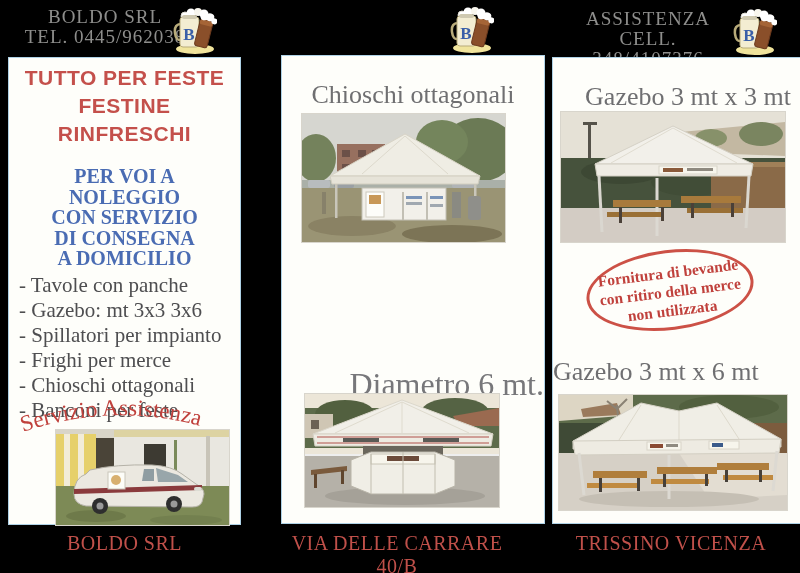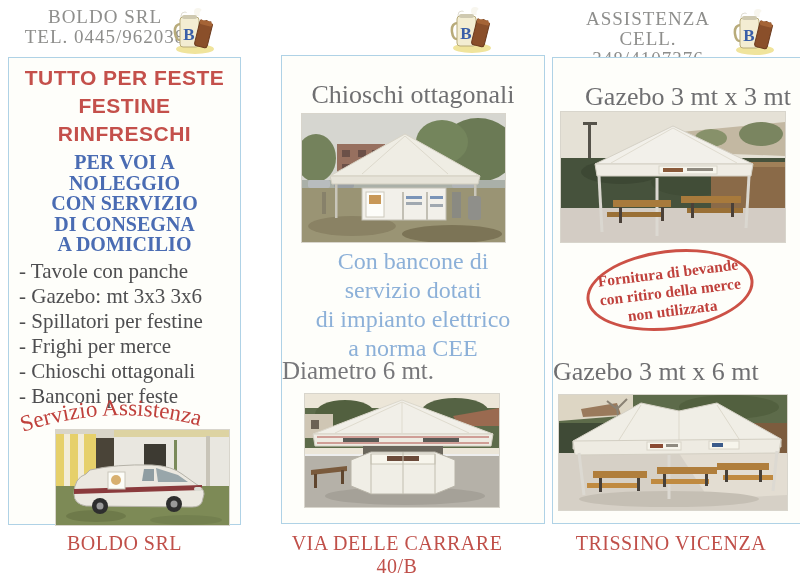--- a/index.html
+++ b/index.html
@@ -1,47 +1,47 @@
 <!DOCTYPE html>
 <html><head>
 <meta charset="utf-8">
 <style>
   html,body { margin:0; padding:0; background:#e9e9e4; }
   .page {
     position:relative; width:800px; height:573px; margin:0 auto;
-    background:#ffffff; font-family:"Liberation Serif", serif; overflow:hidden;
+    background:#000000; font-family:"Liberation Serif", serif; overflow:hidden;
   }
   
   .hdr { position:absolute; text-align:center; color:#8e8e8c; font-size:19px; line-height:20px; letter-spacing:1px; }
   .hdr-left  { left:14px;  top:7px;  width:182px; }
   .hdr-right { left:566px; top:9px;  width:164px; }
   .logo { position:absolute; width:44px; height:50px; }
   .logo-left  { left:173px; top:4px; }
   .logo-mid   { left:450px; top:3px; }
   .logo-right { left:733px; top:5px; }
   
   .panel { position:absolute; border:1px solid #afd2e6; background:#fefefa; box-sizing:border-box; }
   .panel-left  { left:8px;   top:57px; width:233px; height:468px; }
   .panel-mid   { left:281px; top:55px; width:264px; height:469px; }
   .panel-right { left:552px; top:57px; width:272px; height:467px; }
 
   .red-title { margin-top:6px; text-align:center; font-family:"Liberation Sans", sans-serif;
     font-weight:bold; font-size:21px; line-height:28px; color:#c4504b; letter-spacing:.5px; }
-  .blue-sub  { text-align:center; font-weight:bold; font-size:20px; line-height:20.5px; color:#4a6cb3; margin-top:4px; }
+  .blue-sub  { text-align:center; font-weight:bold; font-size:20px; line-height:20.5px; color:#4a6cb3; margin-top:18px; }
   .rental-list { list-style:none; margin:4px 0 0 0; padding:0 0 0 10px;
     font-size:21px; line-height:25px; color:#4e4e50; }
   .arc-note { position:absolute; left:8px; top:336px; width:218px; height:44px; z-index:3; }
   .photo { position:absolute; display:block; border:1px solid #d8d5cc; background:#eee; }
   .photo-van   { left:46px; top:371px; width:173px; height:95px; }
 
   .panel-title { text-align:center; font-size:26px; color:#6f6f71; margin-top:24px; }
   .photo-kiosk1 { left:19px; top:57px;  width:203px; height:128px; }
   .blue-desc { position:absolute; top:191px; left:0; width:100%; text-align:center;
     font-size:24px; line-height:29px; color:#8cb0d8; }
-  .diameter { position:absolute; top:301px; left:0; width:100%; text-align:left; font-size:25px; color:#77777a; }
+  .diameter { position:absolute; top:310px; left:0; width:100%; text-align:right; font-size:32px; color:#77777a; }
   .photo-kiosk2 { left:22px; top:337px; width:194px; height:113px; }
 
   .photo-gaz1 { left:7px; top:53px; width:224px; height:130px; }
   .badge { position:absolute; left:33px; top:192px; width:168px; height:80px;
     border:3px solid #cc5146; border-radius:50%; transform:rotate(-7deg); box-sizing:border-box; }
   .badge-text { padding-top:10px; text-align:center; font-weight:bold;
     font-size:15.5px; line-height:19px; color:#c0413c; }
   .title-bottom { position:absolute; top:299px; left:0; width:100%; font-size:26px; color:#6f6f71; }
   .photo-gaz2 { left:5px; top:336px; width:228px; height:115px; }
 
@@ -105,21 +105,21 @@
     <div class="blue-sub">
       <div>PER VOI A</div>
       <div>NOLEGGIO</div>
       <div>CON SERVIZIO</div>
       <div>DI CONSEGNA</div>
       <div>A DOMICILIO</div>
     </div>
     <ul class="rental-list">
       <li>- Tavole con panche</li>
       <li>- Gazebo: mt 3x3 3x6</li>
-      <li>- Spillatori per festine</li>
+      <li>- Spillatori per impianto</li>
       <li>- Frighi per merce</li>
       <li>- Chioschi ottagonali</li>
       <li>- Banconi per feste</li>
     </ul>
     <svg class="arc-note" viewBox="0 0 218 44">
       <defs>
           <path id="arc-path" d="M 6 38 Q 109 3 211 41" fill="none"></path>
         </defs>
       <text font-size="23" fill="#c0413c" font-family="Liberation Serif, serif">
         <textPath href="#arc-path" xlink:href="#arc-path">Servizio Assistenza</textPath>
@@ -186,26 +186,20 @@
       <rect x="100" y="78" width="2" height="28" fill="#c2bfb4"></rect>
       <rect x="124" y="78" width="2" height="28" fill="#c2bfb4"></rect>
       <rect x="104" y="82" width="16" height="3" fill="#7a94b8"></rect>
       <rect x="104" y="88" width="16" height="3" fill="#a0a8b0"></rect>
       <rect x="128" y="82" width="13" height="3" fill="#7a94b8"></rect>
       <rect x="128" y="90" width="13" height="3" fill="#a0a8b0"></rect>
       <rect x="150" y="78" width="9" height="26" fill="#8a8a82"></rect>
       <rect x="166" y="82" width="13" height="24" rx="3" fill="#8f8f8a"></rect>
       <rect x="20" y="78" width="4" height="22" fill="#87816a"></rect>
     </svg>
-    <div class="blue-desc">
-      <div>Con bancone di</div>
-      <div>servizio dotati</div>
-      <div>di impianto elettrico</div>
-      <div>a norma CEE</div>
-    </div>
     <div class="diameter">Diametro 6 mt.</div>
     <svg class="photo photo-kiosk2" viewBox="0 0 194 113" preserveAspectRatio="none">
       <rect width="194" height="60" fill="#ece6d8"></rect>
       <rect x="0" y="14" width="194" height="40" fill="#5d6b4a"></rect>
       <ellipse cx="40" cy="20" rx="30" ry="14" fill="#52603f"></ellipse>
       <ellipse cx="150" cy="18" rx="34" ry="14" fill="#556344"></ellipse>
       <polygon points="148,22 194,14 194,32 154,32" fill="#9a6a50"></polygon>
       <rect x="0" y="20" width="28" height="24" fill="#cfc6b4"></rect>
       <rect x="6" y="26" width="8" height="9" fill="#6b6154"></rect>
       <rect x="0" y="62" width="194" height="51" fill="#b5b1a8"></rect>

